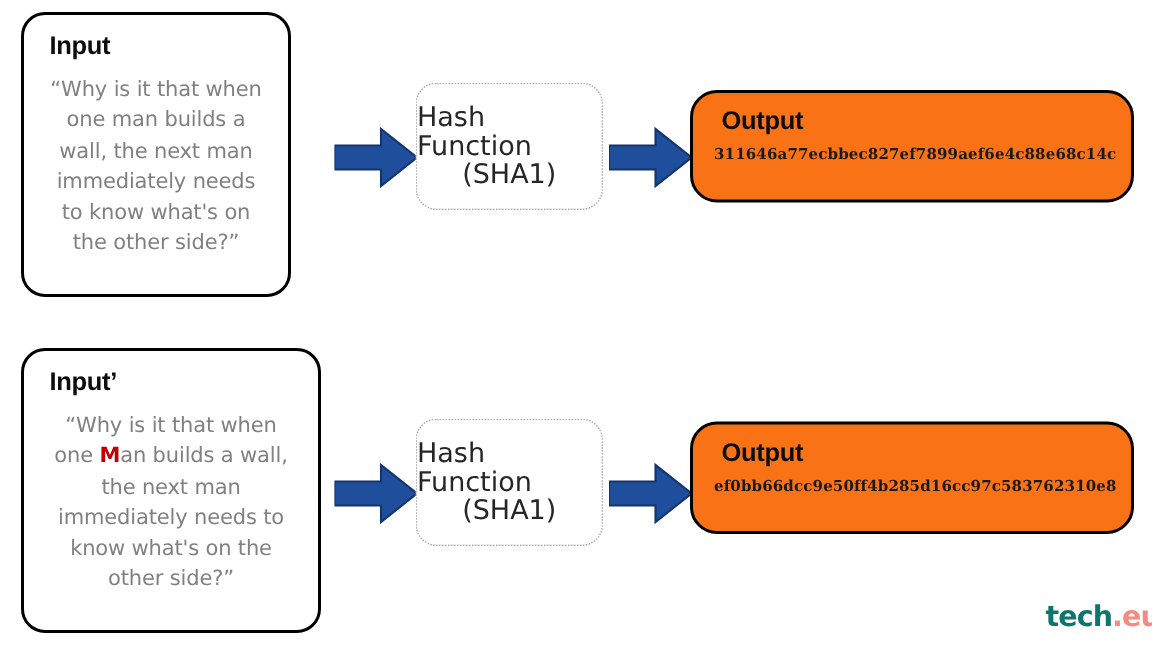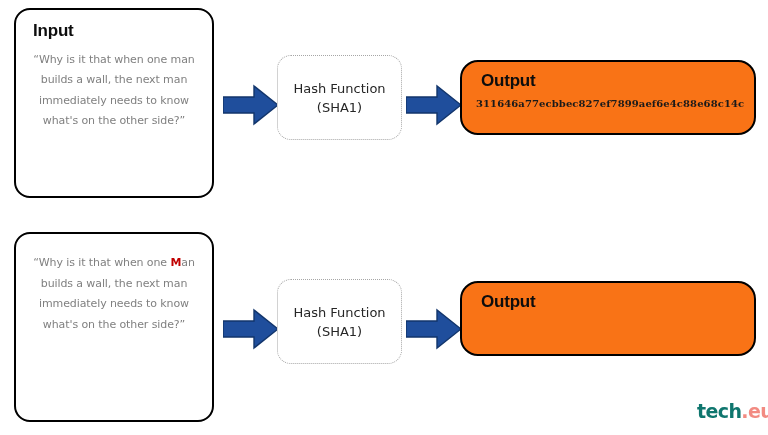--- a/index.html
+++ b/index.html
@@ -22,38 +22,38 @@
 
   
   .input-box {
     position: absolute;
     box-sizing: border-box;
     border: 2px solid #000000;
     border-radius: 16px;
     background: #ffffff;
     padding: 10px 12px 8px 12px;
   }
-  .input-box.row1 { left: 14px;  top: 8px;   width: 200px; height: 190px; }
+  .input-box.row1 { left: 14px;  top: 8px;   width: 180px; height: 190px; }
   .input-box.row2 { left: 14px;  top: 232px; width: 200px; height: 190px; }
 
   .box-title {
     font-family: "Liberation Sans Narrow", "Liberation Sans", sans-serif;
     font-weight: bold;
     font-size: 17px;
     color: #0d0d0d;
     letter-spacing: -0.2px;
     line-height: 1.1;
     margin: 2px 0 0 5px;
   }
 
   .quote-text {
     margin-top: 9px;
     text-align: center;
     font-family: "DejaVu Sans", sans-serif;
-    font-size: 11px;
+    font-size: 14px;
     line-height: 20.5px;
     color: #808080;
     letter-spacing: -0.1px;
     padding: 0 2px;
   }
   .quote-text .mark {
     color: #C00000;
     font-weight: bold;
   }
 
@@ -62,21 +62,21 @@
     position: absolute;
     box-sizing: border-box;
     border: 1px dotted #a6a6a6;
     border-radius: 14px;
     background: #ffffff;
     display: flex;
     flex-direction: column;
     align-items: center;
     justify-content: center;
     font-family: "DejaVu Sans", sans-serif;
-    font-size: 13px;
+    font-size: 18px;
     color: #262626;
     line-height: 19px;
   }
   .hash-box.row1 { left: 277px; top: 55px;  width: 125px; height: 85px; }
   .hash-box.row2 { left: 277px; top: 279px; width: 125px; height: 85px; }
 
   
   .output-box {
     position: absolute;
     box-sizing: border-box;
@@ -153,20 +153,21 @@
       <polygon points="0,13 31,13 31,2 55,21 31,40 31,29 0,29" fill="#1F4E9C" stroke="#12356B" stroke-width="1.4"></polygon>
     </svg>
   </div>
 
   <div class="output-box row1">
     <div class="box-title">Output</div>
     <div class="hash-value">311646a77ecbbec827ef7899aef6e4c88e68c14c</div>
   </div>
 
   <div class="input-box row2">
+    <div class="box-title">Input’</div>
     <div class="quote-text"><span>“Why is it that when one </span><span class="mark">M</span><span>an builds a wall, the next man immediately needs to know what's on the other side?”</span></div>
   </div>
 
   <div class="arrow a3">
     <svg viewBox="0 0 56 42" preserveAspectRatio="none">
       <polygon points="0,13 31,13 31,2 55,21 31,40 31,29 0,29" fill="#1F4E9C" stroke="#12356B" stroke-width="1.4"></polygon>
     </svg>
   </div>
 
   <div class="hash-box row2">
@@ -175,17 +176,18 @@
   </div>
 
   <div class="arrow a4">
     <svg viewBox="0 0 56 42" preserveAspectRatio="none">
       <polygon points="0,13 31,13 31,2 55,21 31,40 31,29 0,29" fill="#1F4E9C" stroke="#12356B" stroke-width="1.4"></polygon>
     </svg>
   </div>
 
   <div class="output-box row2">
     <div class="box-title">Output</div>
+    <div class="hash-value">ef0bb66dcc9e50ff4b285d16cc97c583762310e8</div>
   </div>
 
   <div class="logo"><span class="lg-tech">tech</span><span class="lg-dot">.</span><span class="lg-eu">eu</span></div>
 
 </div>
 
 </body></html>

